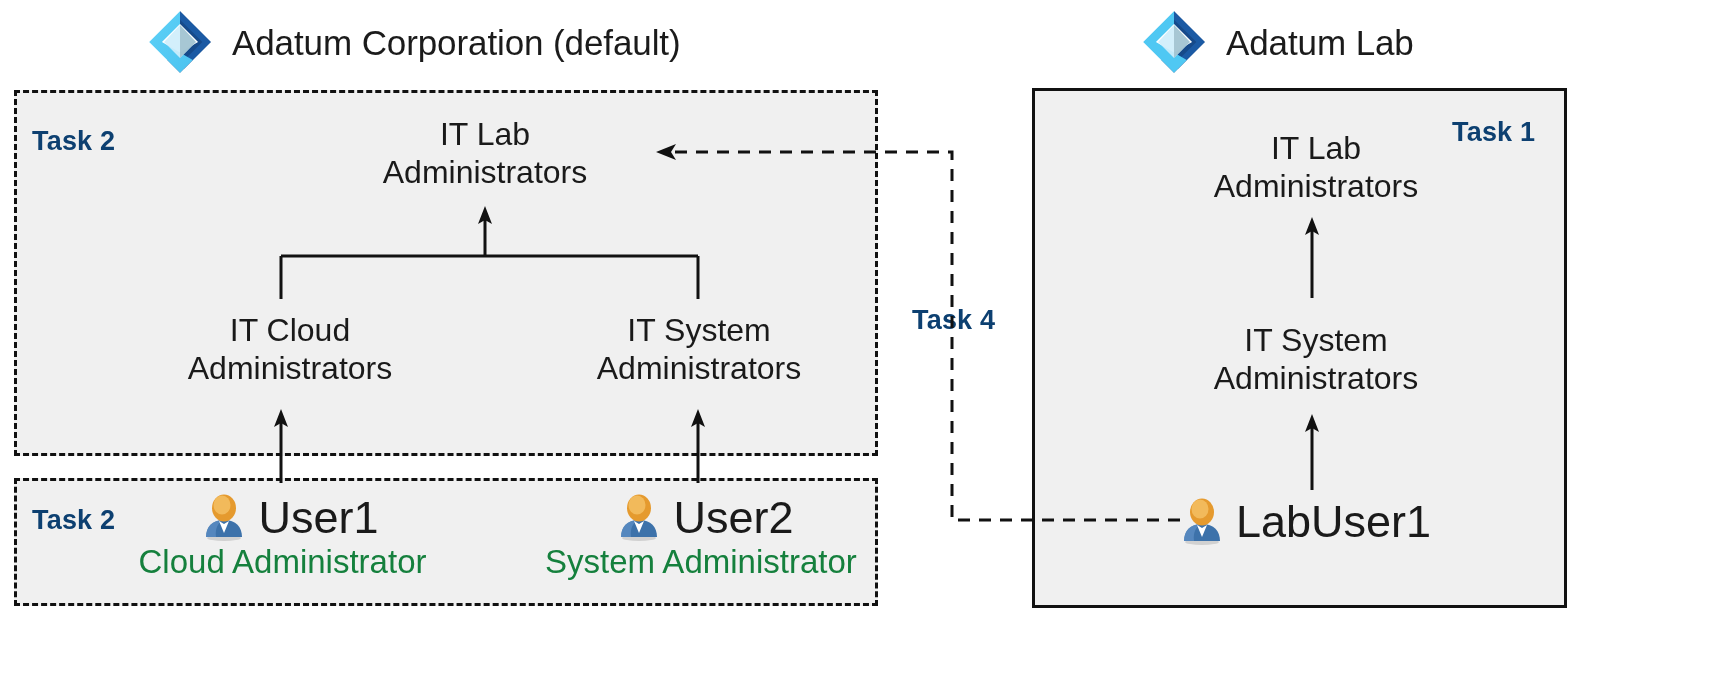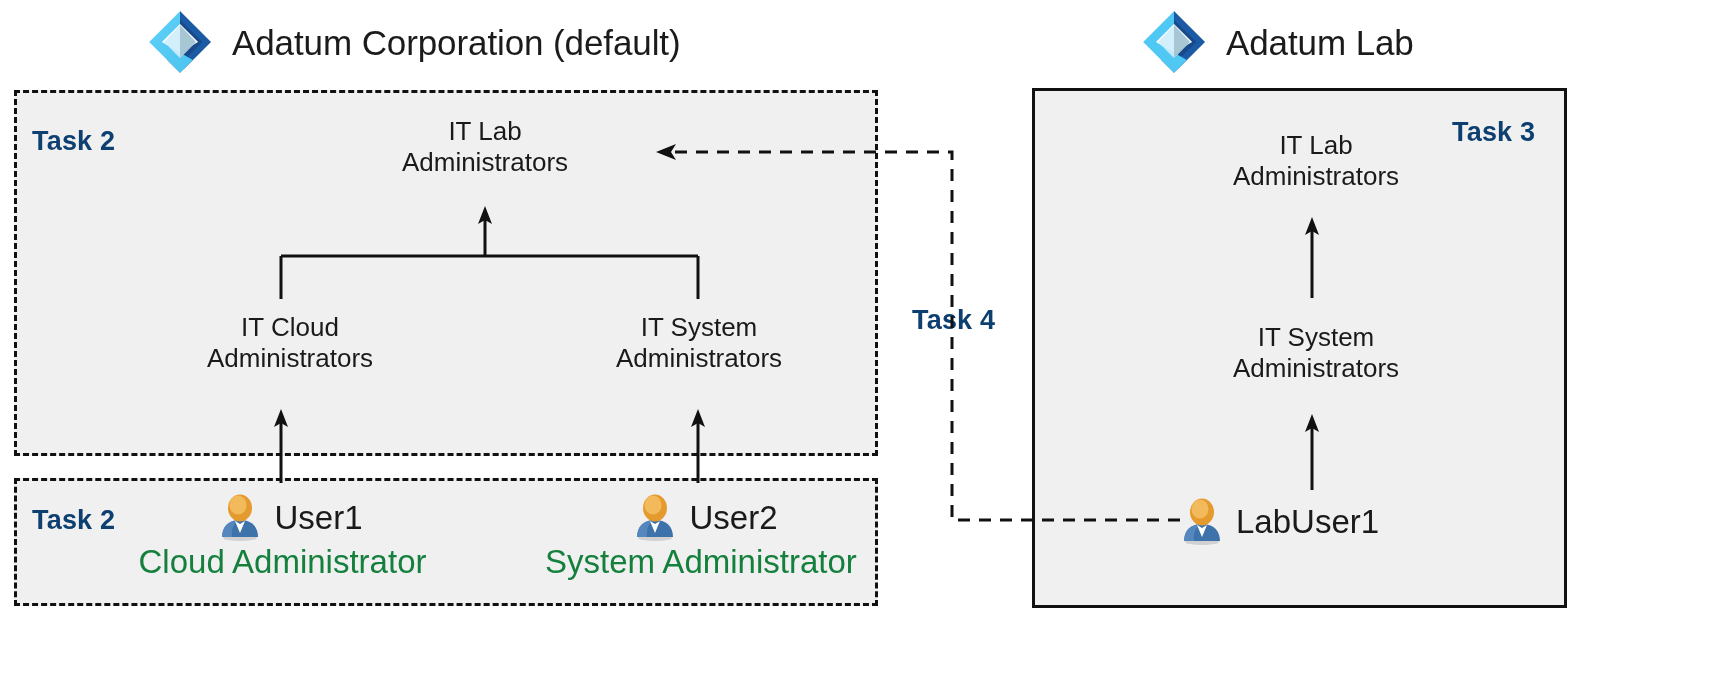--- a/index.html
+++ b/index.html
@@ -29,32 +29,32 @@
   .task-label{
     position:absolute;
     font-size:27px;font-weight:bold;color:#0d4071;
     white-space:nowrap;letter-spacing:0.2px;
   }
 
   
   .node{
     position:absolute;
     text-align:center;
-    font-size:26px;
+    font-size:32px;
     line-height:1.18;
     color:#1a1a1a;
     white-space:nowrap;
     font-weight:400;
   }
   .node .l2{display:block;}
 
   
   .person{position:absolute;}
   .person-top{display:flex;align-items:center;gap:10px;}
-  .person-name{font-size:33px;color:#1a1a1a;white-space:nowrap;line-height:1;}
+  .person-name{font-size:45px;color:#1a1a1a;white-space:nowrap;line-height:1;}
   .person-role{
     font-size:33px;color:#15803d;white-space:nowrap;
     text-align:center;line-height:1.18;margin-top:2px;
   }
   .person-icon{width:48px;height:48px;display:block;flex:0 0 auto;}
 
   
   .wires{position:absolute;left:0;top:0;width:1734px;height:676px;pointer-events:none;}
 </style>
 </head>
@@ -145,21 +145,21 @@
         <ellipse cx="24" cy="15" rx="12" ry="13.5" fill="#e59a2e"></ellipse>
         <ellipse cx="22" cy="12" rx="8.5" ry="9.5" fill="#f5c063" opacity="0.85"></ellipse>
       </svg>
       <span class="person-name">User2</span>
     </div>
     <div class="person-role">System Administrator</div>
   </div>
 
   <div class="box solid" style="left:1032px;top:88px;width:535px;height:520px;"></div>
 
-  <div class="task-label" style="left:1452px;top:117px;">Task 3</div>
+  <div class="task-label" style="left:1452px;top:117px;">Task 1</div>
 
   <div class="node" style="left:1166px;top:130px;width:300px;">
     <span>IT Lab</span>
     <span class="l2">Administrators</span>
   </div>
 
   <div class="node" style="left:1166px;top:322px;width:300px;">
     <span>IT System</span>
     <span class="l2">Administrators</span>
   </div>

